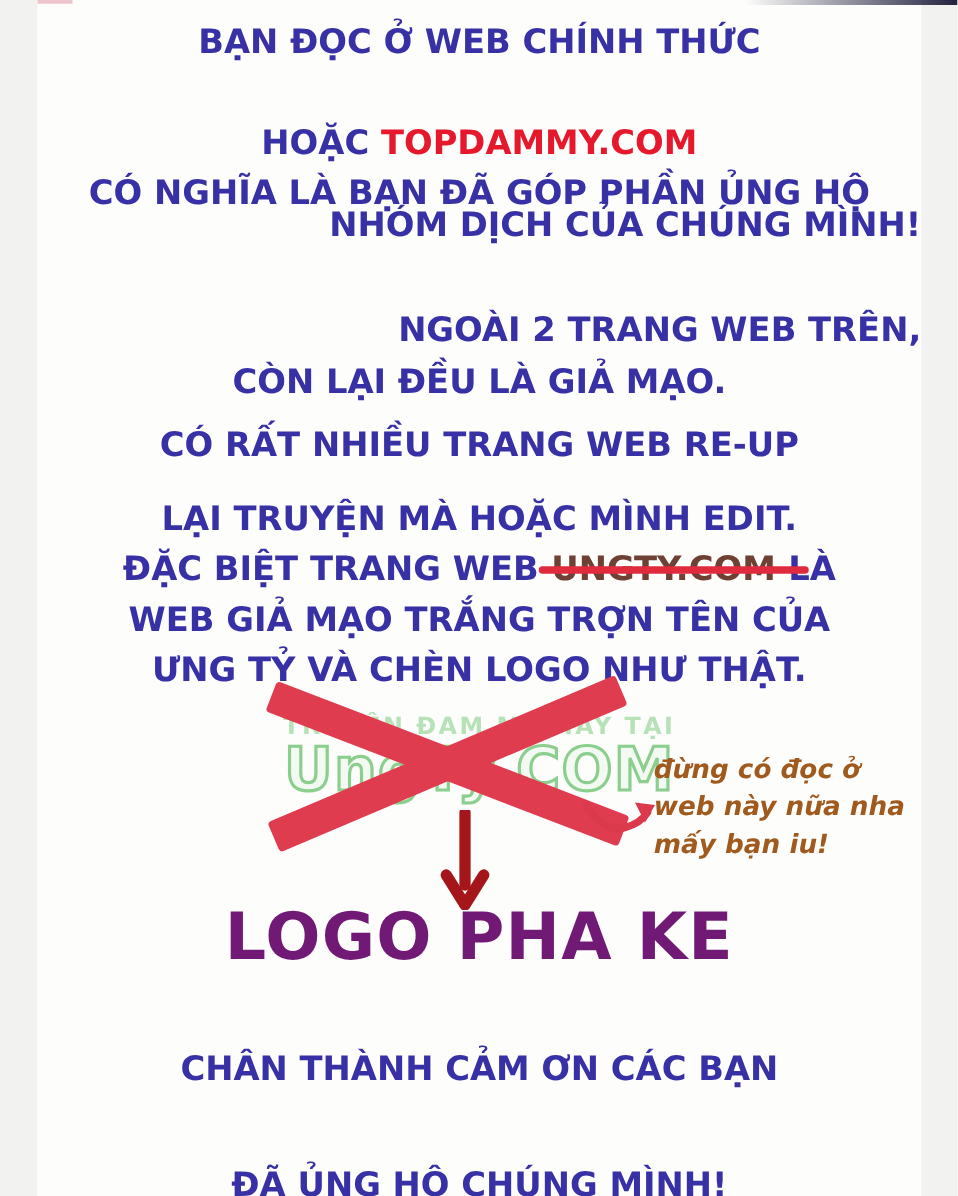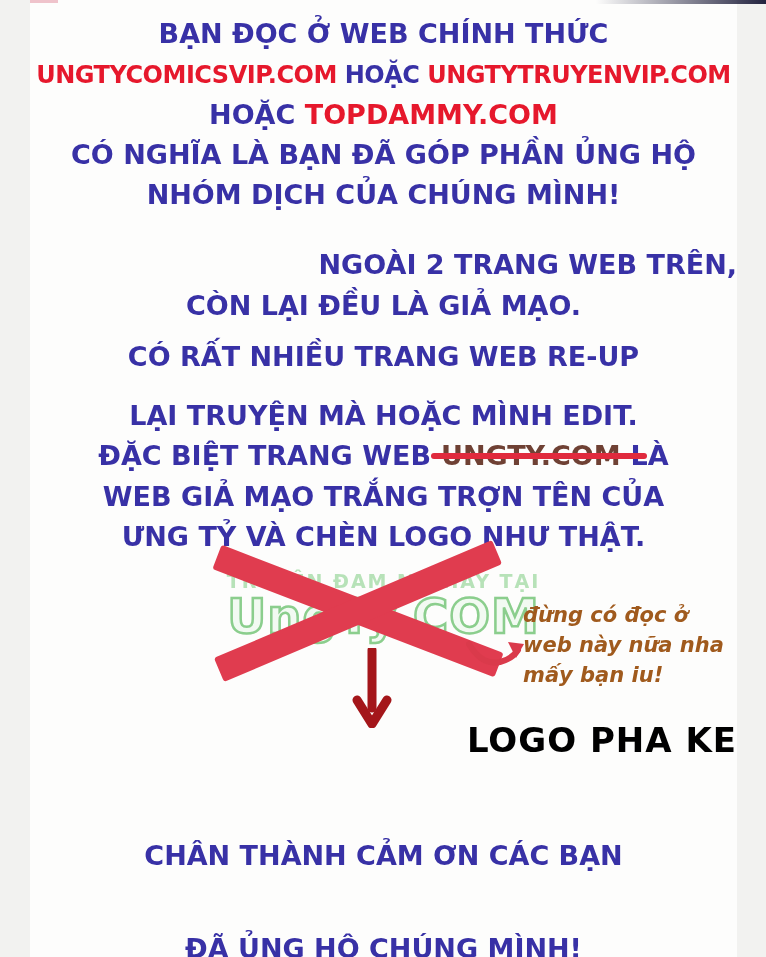--- a/index.html
+++ b/index.html
@@ -55,42 +55,41 @@
   .xbar.a { transform:rotate(21deg); }
   .xbar.b { transform:rotate(-23deg); }
   .pointer-arrow { position:absolute; left:466px; top:630px; }
   .handnote {
     position:absolute; left:523px; top:600px; width:202px; 
     font-size:21px; line-height:30px; font-weight:bold; font-style:italic;
     color:#a05a1d; white-space:nowrap;
   }
   .down-arrow { position:absolute; left:350px; top:648px; }
   .caption {
-    position:absolute; left:30px; top:720px; width:707px; text-align:right;
-    font-size:34px; font-weight:bold; letter-spacing:1px; color:#000000;
+    position:absolute; left:30px; top:720px; width:707px; text-align:center;
+    font-size:52px; font-weight:bold; letter-spacing:1px; color:#701a75;
     white-space:nowrap;
   }
   
   .t1 { top:18px; }  .t2 { top:61px; } .t3 { top:99px; }
-  .t4 { top:139px; } .t5 { top:179px; }
+  .t4 { top:139px; } .t5 { top:165px;text-align:right; }
   .m1 { top:249px;text-align:right; } .m2 { top:290px; }
   .w1 { top:341px; } .w2 { top:400px; } .w3 { top:440px; }
   .w4 { top:481px; } .w5 { top:521px; }
   .b1 { top:840px; } .b2 { top:933px; }
 </style>
 </head>
 <body>
 
 <div class="canvas">
   <div class="page"></div>
   <div class="sliver-left"></div>
   <div class="sliver-right"></div>
 
   <div class="line t1 blue">BẠN ĐỌC Ở WEB CHÍNH THỨC</div>
-  <div class="line t2 tight"><span class="red">UNGTYCOMICSVIP.COM</span><span class="blue"> HOẶC </span><span class="red">UNGTYTRUYENVIP.COM</span></div>
   <div class="line t3"><span class="blue">HOẶC </span><span class="red">TOPDAMMY.COM</span></div>
   <div class="line t4 blue">CÓ NGHĨA LÀ BẠN ĐÃ GÓP PHẦN ỦNG HỘ</div>
   <div class="line t5 blue">NHÓM DỊCH CỦA CHÚNG MÌNH!</div>
 
   <div class="line m1 blue">NGOÀI 2 TRANG WEB TRÊN,</div>
   <div class="line m2 blue">CÒN LẠI ĐỀU LÀ GIẢ MẠO.</div>
 
   <div class="line w1 blue">CÓ RẤT NHIỀU TRANG WEB RE-UP</div>
   <div class="line w2 blue">LẠI TRUYỆN MÀ HOẶC MÌNH EDIT.</div>
   <div class="line w3 blue"><span>ĐẶC BIỆT TRANG WEB</span><span class="struck"><span>UNGTY.COM</span><span class="strike-bar"></span></span><span>LÀ</span></div>

